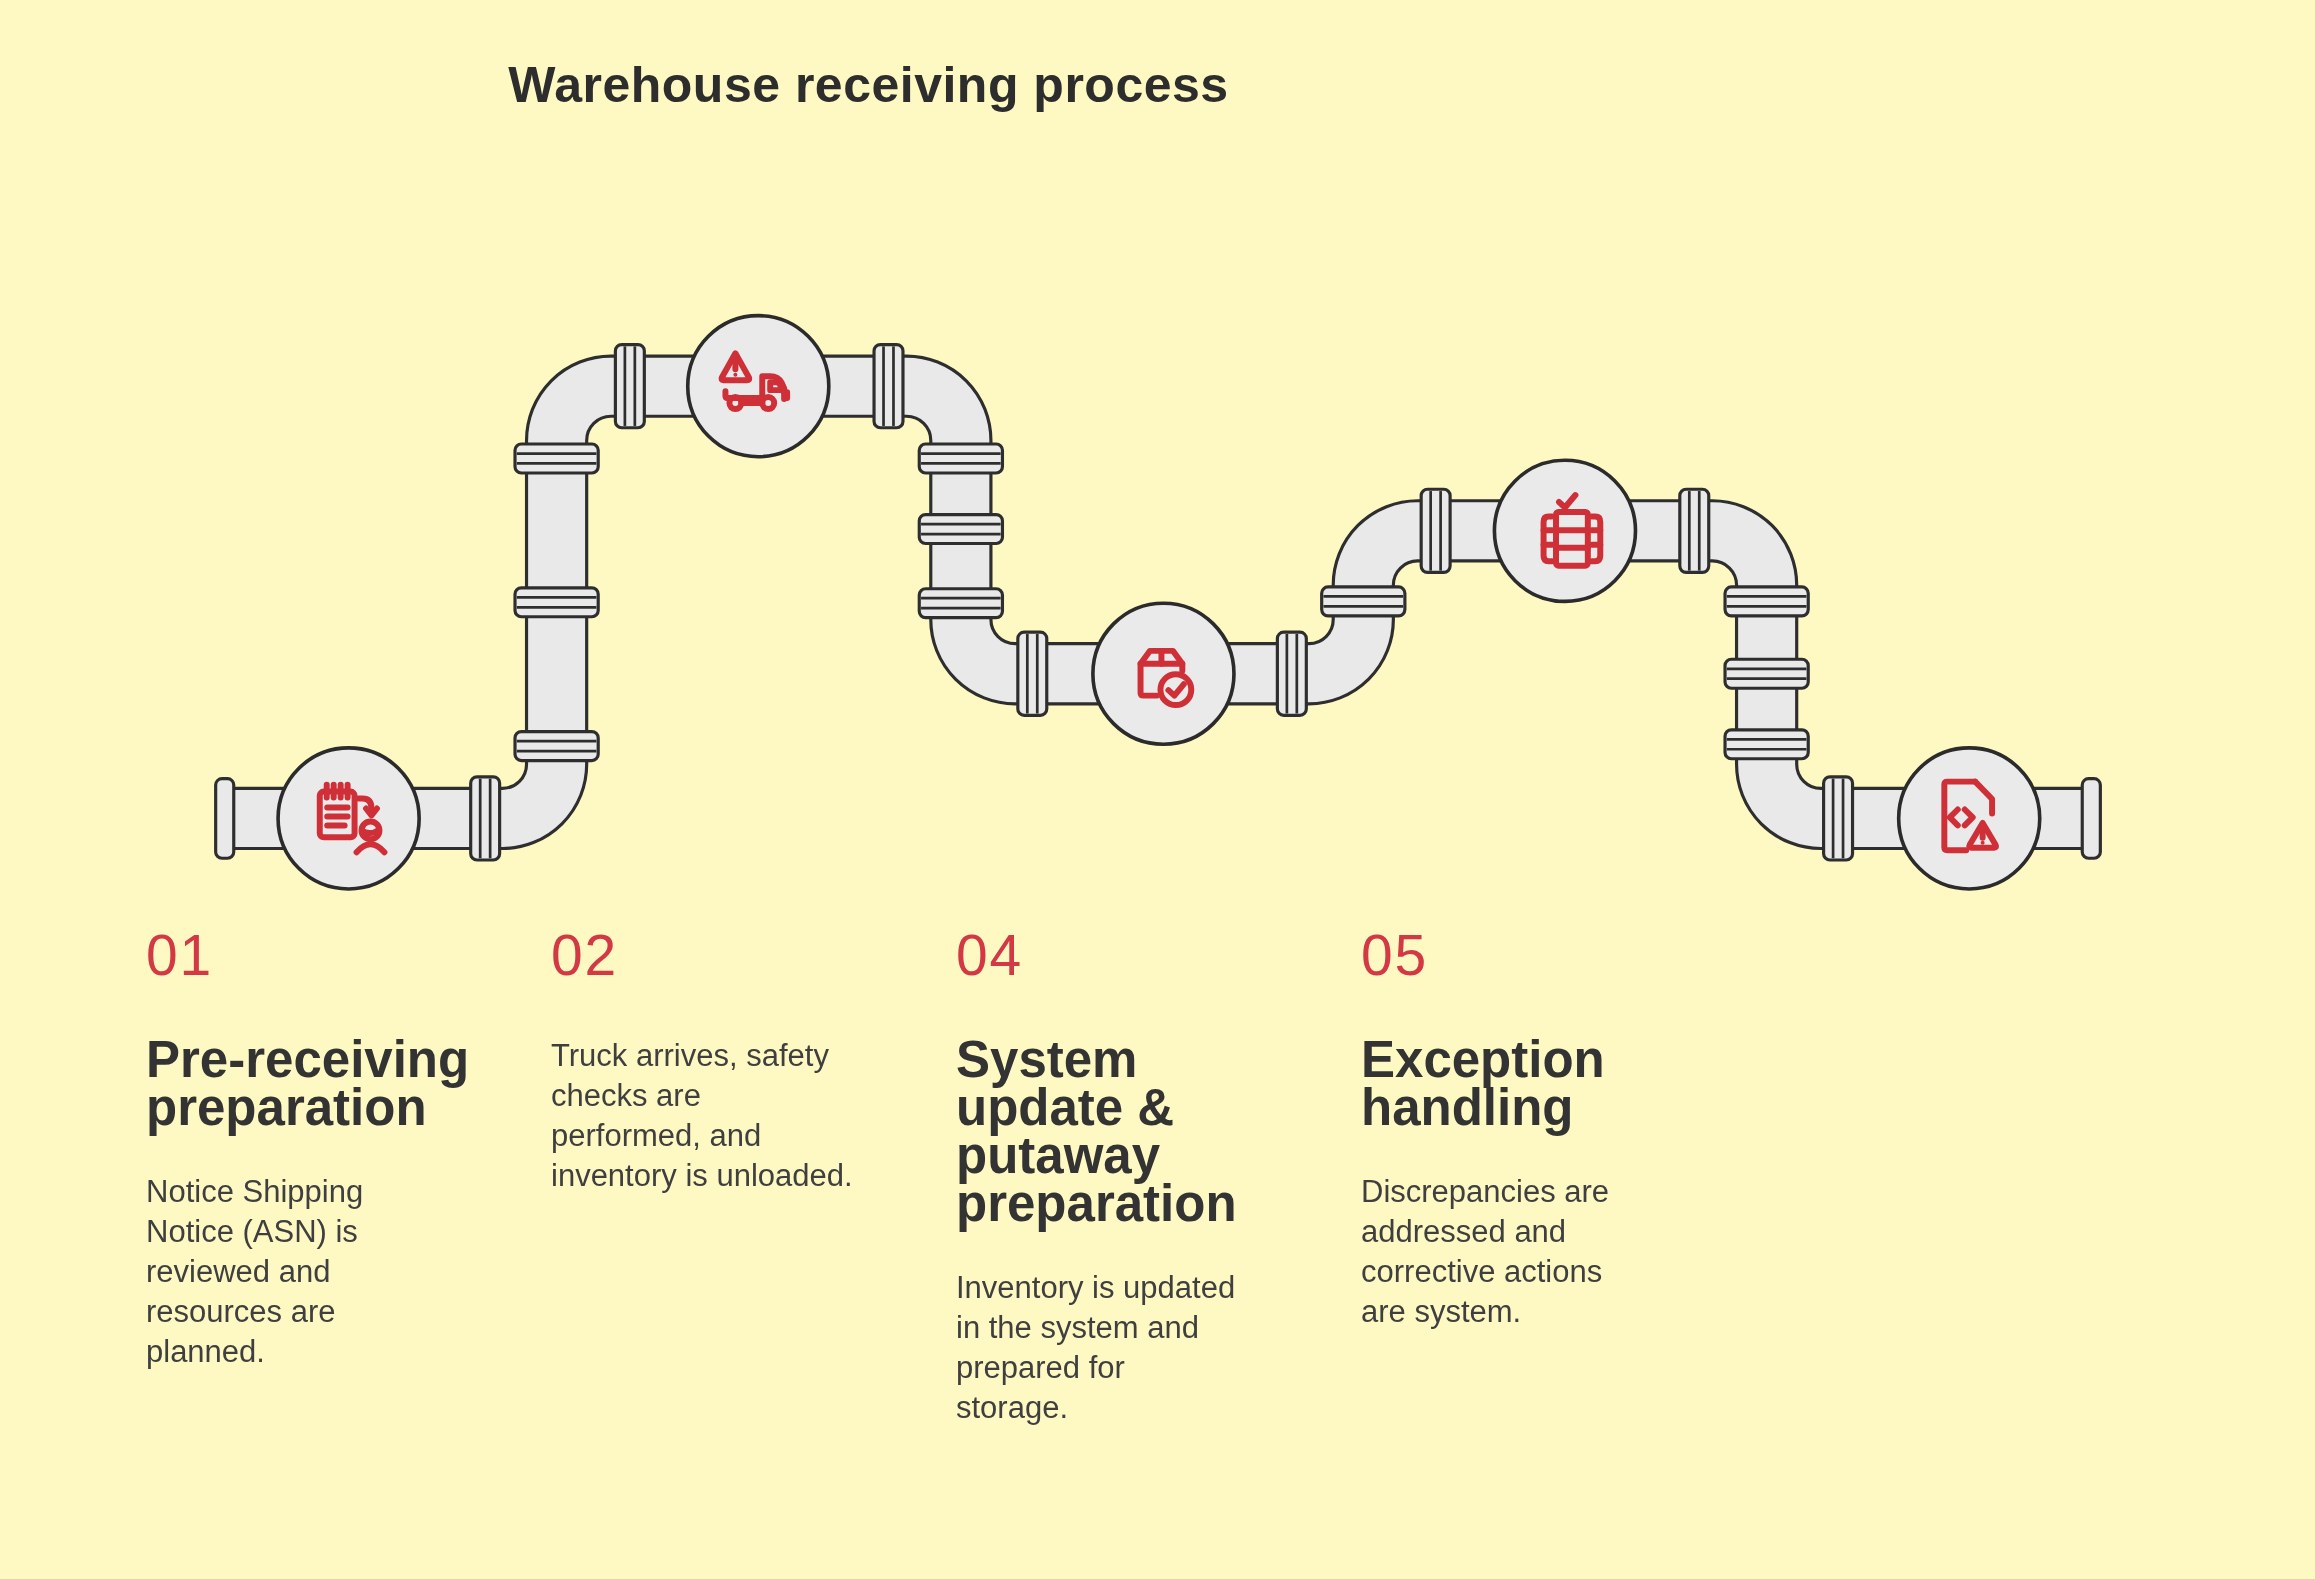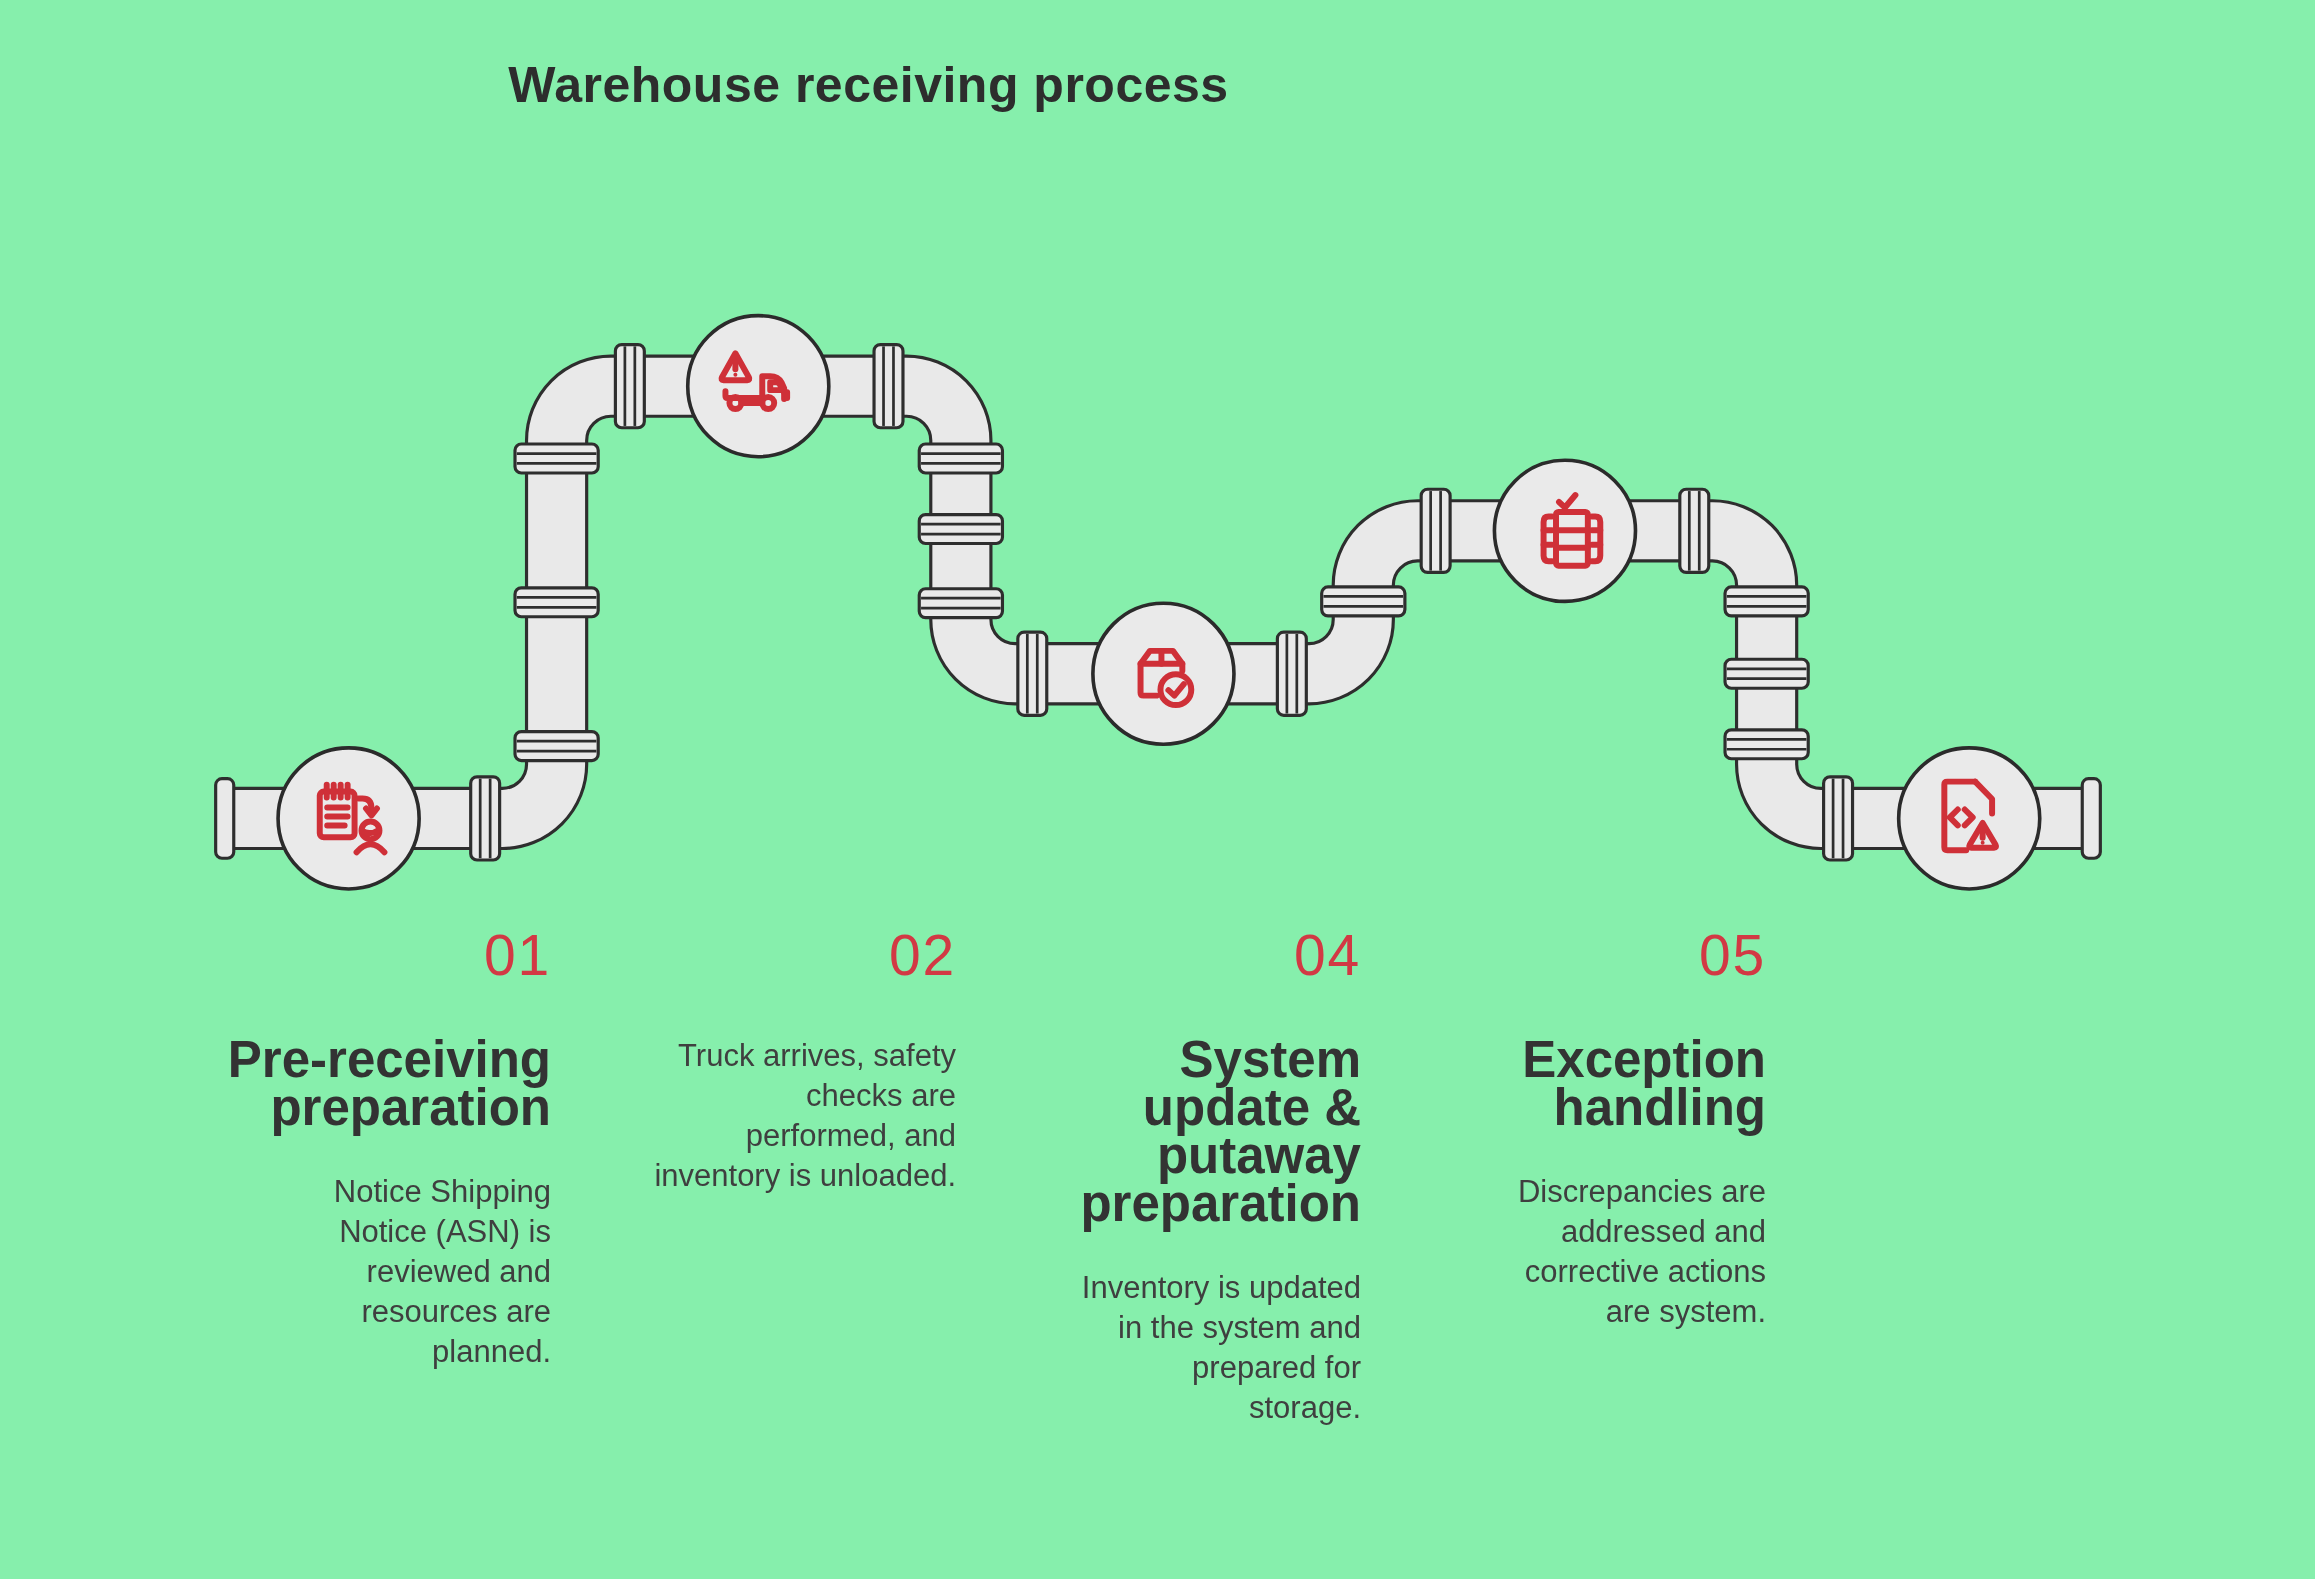--- a/index.html
+++ b/index.html
@@ -1,22 +1,22 @@
 <!DOCTYPE html>
 <html style="font-size:14.5px"><head>
 <meta charset="utf-8">
 <style>
   html,body{margin:0;padding:0;background:#ffffff;}
-  #canvas{position:relative;width:2316px;height:1579px;background:#86efac;overflow:hidden;
+  #canvas{position:relative;width:2316px;height:1579px;background:#fef9c3;overflow:hidden;
           font-family:"Liberation Sans", sans-serif;}
   #main-title{position:absolute;left:0;top:56px;width:1737px;text-align:center;
               font-size:50px;font-weight:600;color:#2d2d2d;letter-spacing:0.5px;}
   #pipeline-svg{position:absolute;left:0;top:0;}
   #steps-row{position:absolute;left:146px;top:925px;width:2026px;display:flex;}
-  .step{width:405px;text-align:right;}
+  .step{width:405px;text-align:left;}
   .step-number{font-size:57px;line-height:60px;font-weight:300;letter-spacing:1.8px;
                color:#d23944;margin:0 0 51px 0;}
   .step-title{font-size:51px;line-height:48px;font-weight:700;color:#333333;
               margin:0 0 40px 0;white-space:pre-line;}
   .step-desc{font-size:31px;line-height:40px;font-weight:400;color:#3f3f3f;
              margin:0;white-space:pre-line;}
   .pipe-outline{stroke:#2e2e2e;stroke-width:70;fill:none;}
   .pipe-fill{stroke:#e9e9e9;stroke-width:63;fill:none;}
   .fitting{fill:#e9e9e9;stroke:#2e2e2e;stroke-width:3.5;}
   .fitting-line{stroke:#2e2e2e;stroke-width:3;}

